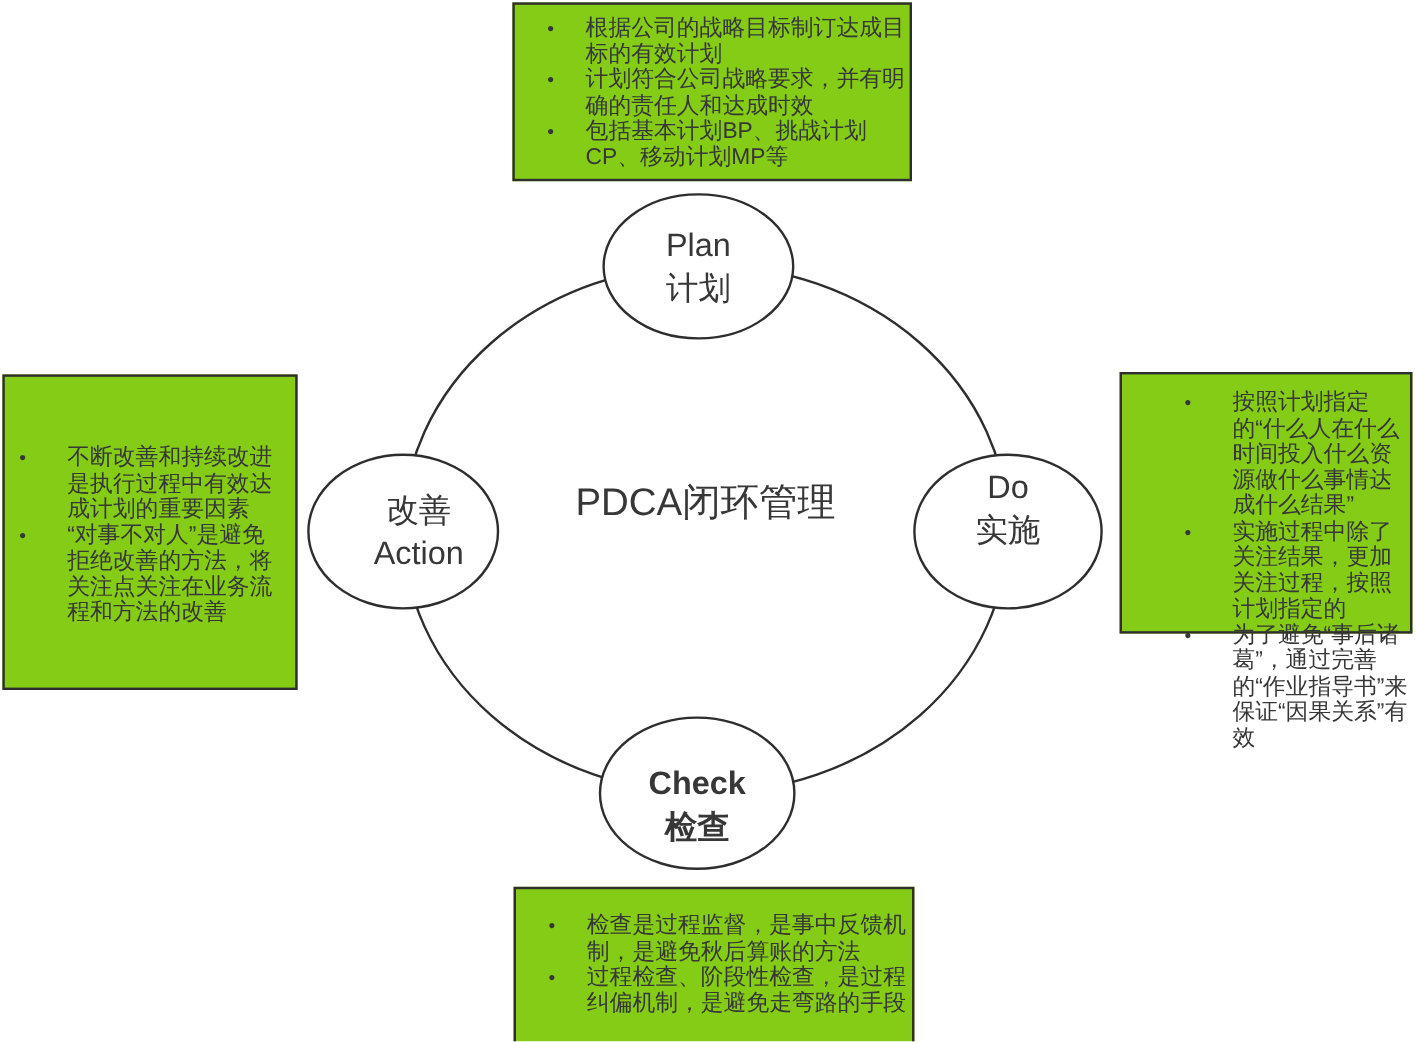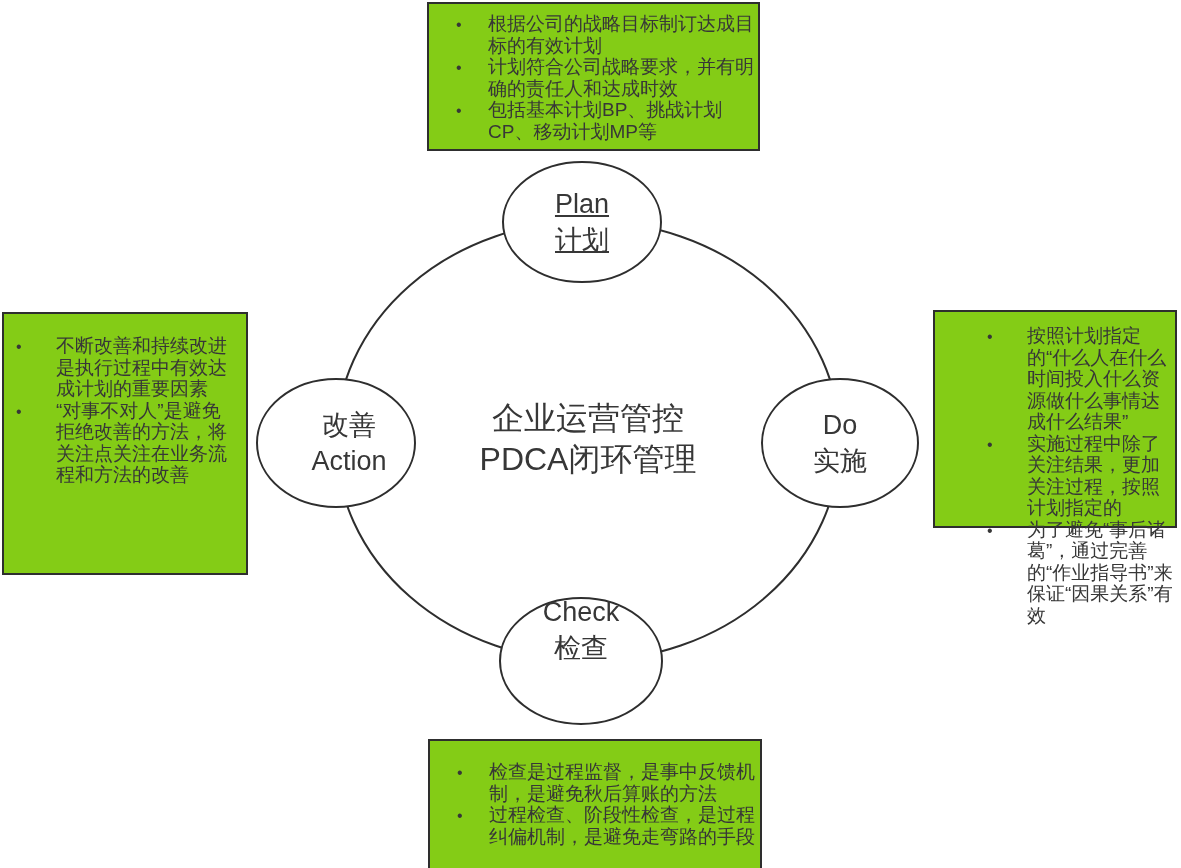--- a/index.html
+++ b/index.html
@@ -29,43 +29,43 @@
     display: flex;
     flex-direction: column;
     align-items: center;
     justify-content: center;
     text-align: center;
     font-size: 27px;
     line-height: 36px;
     color: #373737;
     white-space: nowrap;
   }
-  .node-plan   { left: 503px; top: 162px; width: 158px; height: 120px; text-decoration: underline; }
-  .node-do     { left: 762px; top: 379px; width: 156px; height: 128px; }
+  .node-plan   { left: 503px; top: 162px; width: 158px; height: 120px; }
+  .node-do     { left: 762px; top: 360px; width: 156px; height: 128px; }
   .node-action { left: 270px; top: 379px; width: 158px; height: 128px; }
-  .node-check  { left: 500px; top: 567px; width: 162px; height: 126px; }
+  .node-check  { left: 500px; top: 608px; width: 162px; height: 126px; font-weight: bold; }
 
   .note-box {
     position: absolute;
     background: #84cc16;
     border: 2px solid #2e2e2e;
     box-sizing: border-box;
     font-size: 19px;
     line-height: 21.5px;
     color: #373737;
   }
   .box-top    { left: 427px; top: 2px;   width: 333px; height: 149px; }
   .box-right  { left: 933px; top: 310px; width: 244px; height: 218px; padding-left: 40px; }
   .box-left   { left: 2px;   top: 312px; width: 246px; height: 263px; }
   .box-bottom { left: 428px; top: 739px; width: 334px; height: 156px; }
 
   .note-box ul { list-style: none; margin: 0; }
   .box-top ul    { padding: 9px 2px 0 0; }
   .box-bottom ul { padding: 20px 2px 0 0; }
-  .box-left ul   { padding: 21px 10px 0 0; }
+  .box-left ul   { padding: 21px 10px 0 0; margin-top: 36px; }
   .box-right ul  { padding: 13px 2px 0 0; }
 
   .note-box li { position: relative; }
   .box-top li, .box-bottom li { padding-left: 59px; }
   .box-left li, .box-right li { padding-left: 52px; }
   .note-box li::before {
     content: "\2022";
     position: absolute;
     top: 1px;
     font-size: 16px;
@@ -80,21 +80,20 @@
 
   <svg class="cycle-svg" viewBox="0 0 1181 868">
     <ellipse cx="588" cy="441" rx="252" ry="220" fill="none" stroke="#2e2e2e" stroke-width="2"></ellipse>
     <ellipse cx="582" cy="222" rx="79" ry="60" fill="#ffffff" stroke="#2e2e2e" stroke-width="2"></ellipse>
     <ellipse cx="840" cy="443" rx="78" ry="64" fill="#ffffff" stroke="#2e2e2e" stroke-width="2"></ellipse>
     <ellipse cx="336" cy="443" rx="79" ry="64" fill="#ffffff" stroke="#2e2e2e" stroke-width="2"></ellipse>
     <ellipse cx="581" cy="661" rx="81" ry="63" fill="#ffffff" stroke="#2e2e2e" stroke-width="2"></ellipse>
   </svg>
 
   <div class="center-title">
-    <div>企业运营管控</div>
     <div>PDCA闭环管理</div>
   </div>
 
   <div class="node-label node-plan">
     <div>Plan</div>
     <div>计划</div>
   </div>
 
   <div class="node-label node-do">
     <div>Do</div>

